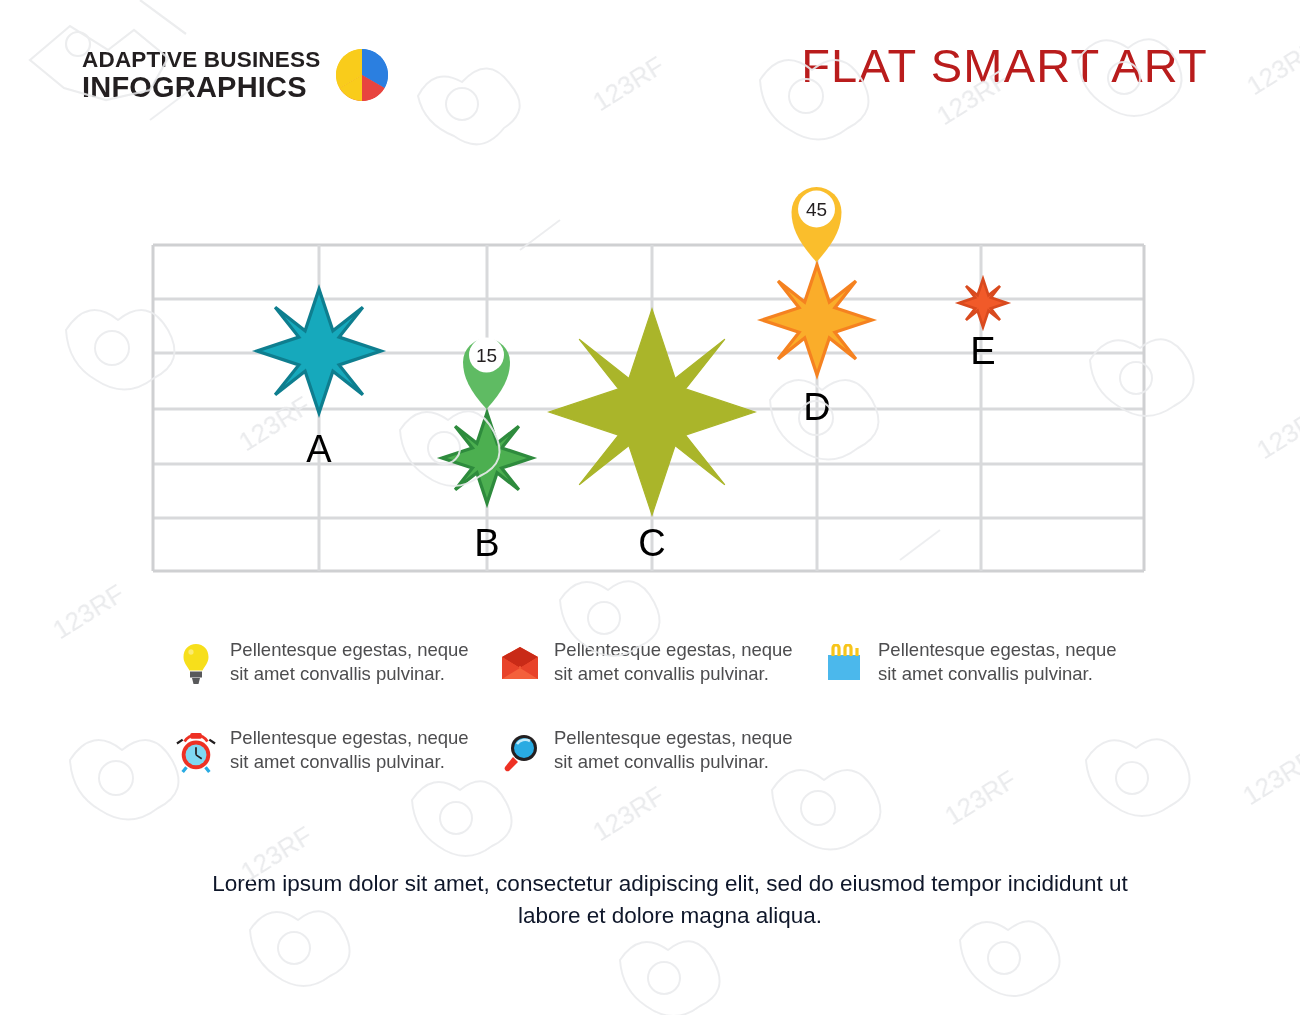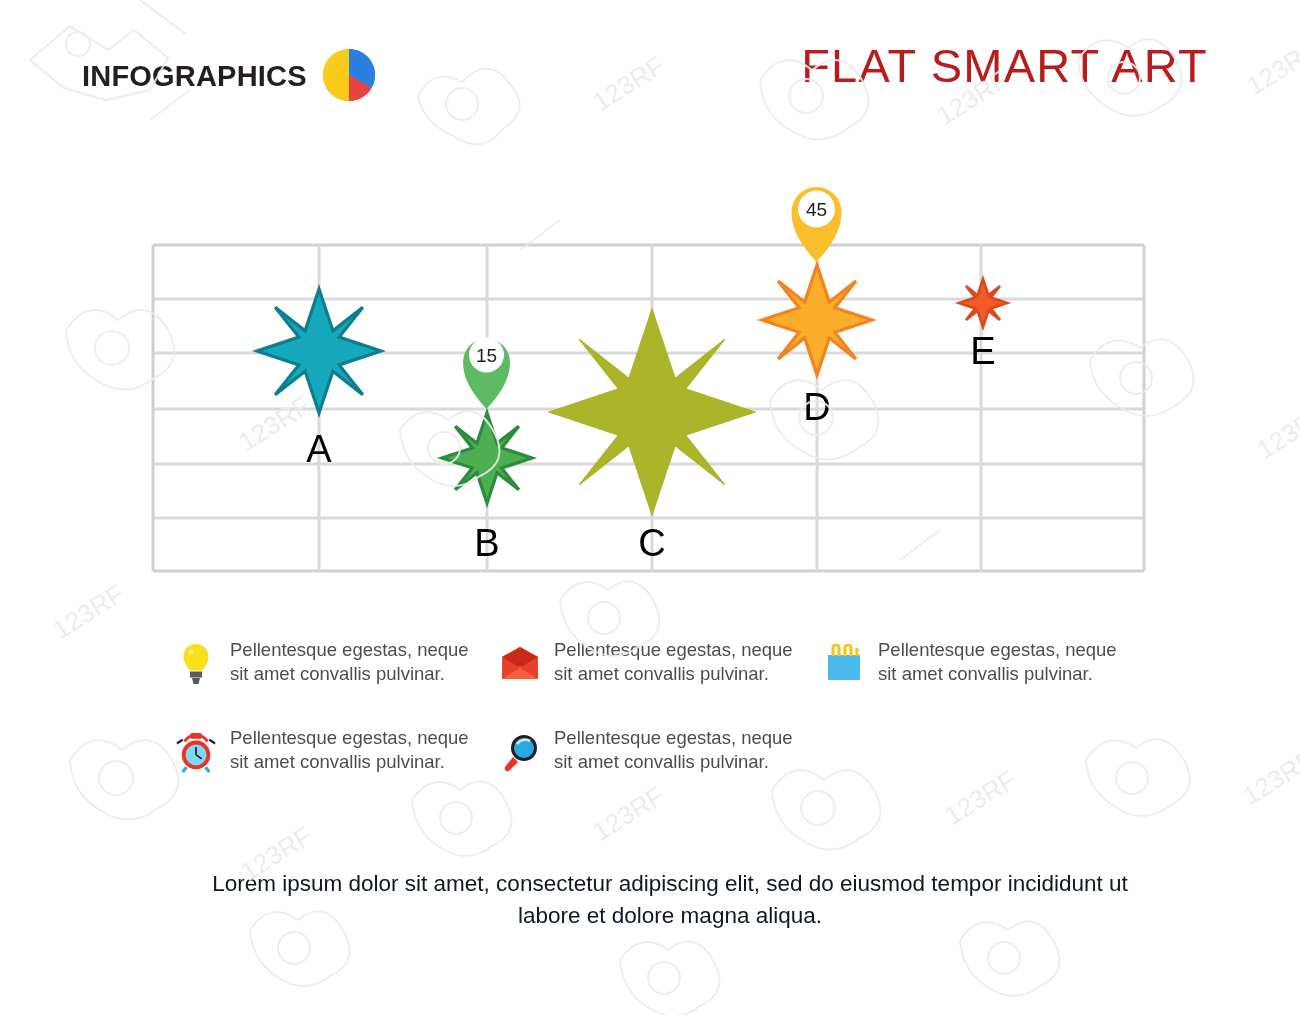--- a/index.html
+++ b/index.html
@@ -128,20 +128,21 @@
     line-height: 1.42;
     color: #0f172a;
     z-index: 4;
   }
 </style>
 </head>
 <body>
 
 <div class="logo-block">
   <div class="logo-text">
+    <span class="logo-line1">ADAPTIVE BUSINESS</span>
     <span class="logo-line2">INFOGRAPHICS</span>
   </div>
   <span class="logo-mark">
     <svg width="56" height="56" viewBox="0 0 56 56">
       <path d="M28 28 L28 2 A26 26 0 0 1 50.5 41 Z" fill="#2B7FE0"></path>
       <path d="M28 28 L50.5 41 A26 26 0 0 1 5.5 41 Z" fill="#E8443F"></path>
       <path d="M28 28 L5.5 41 A26 26 0 0 1 28 2 Z" fill="#F9CC1B"></path>
       <path d="M28 28 L28 2 A26 26 0 0 1 50.5 41 Z" fill="#2B7FE0"></path>
       <path d="M28 28 L50.5 41 A26 26 0 0 1 28 54 Z" fill="#E8443F"></path>
       <path d="M28 28 L28 54 A26 26 0 0 1 5.5 41 Z" fill="#F9CC1B"></path>

